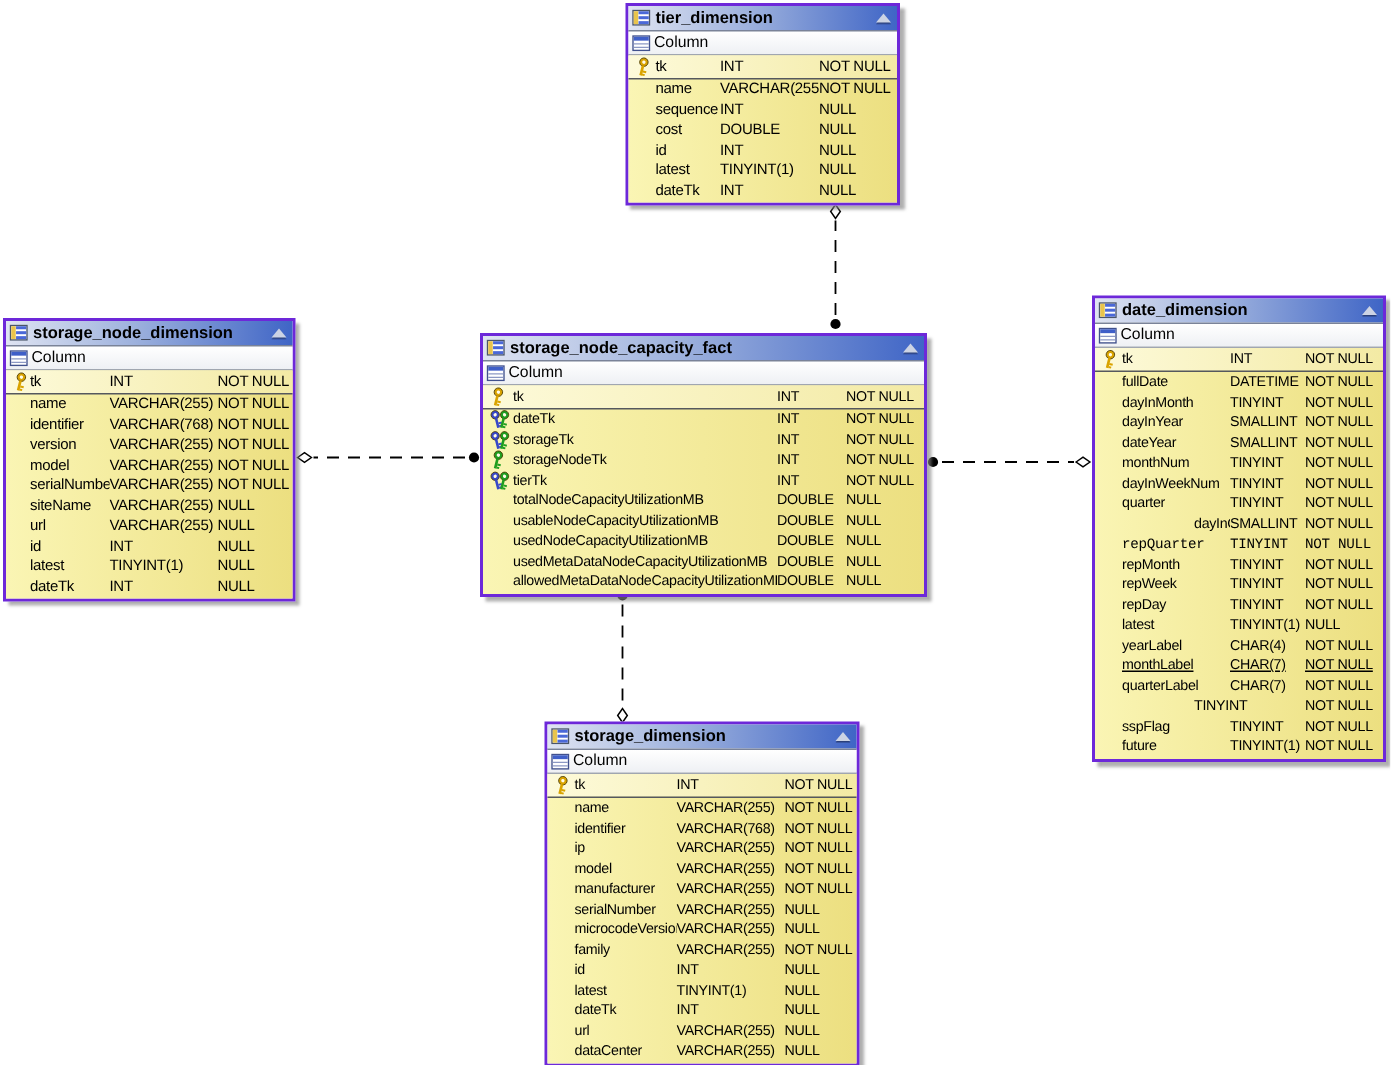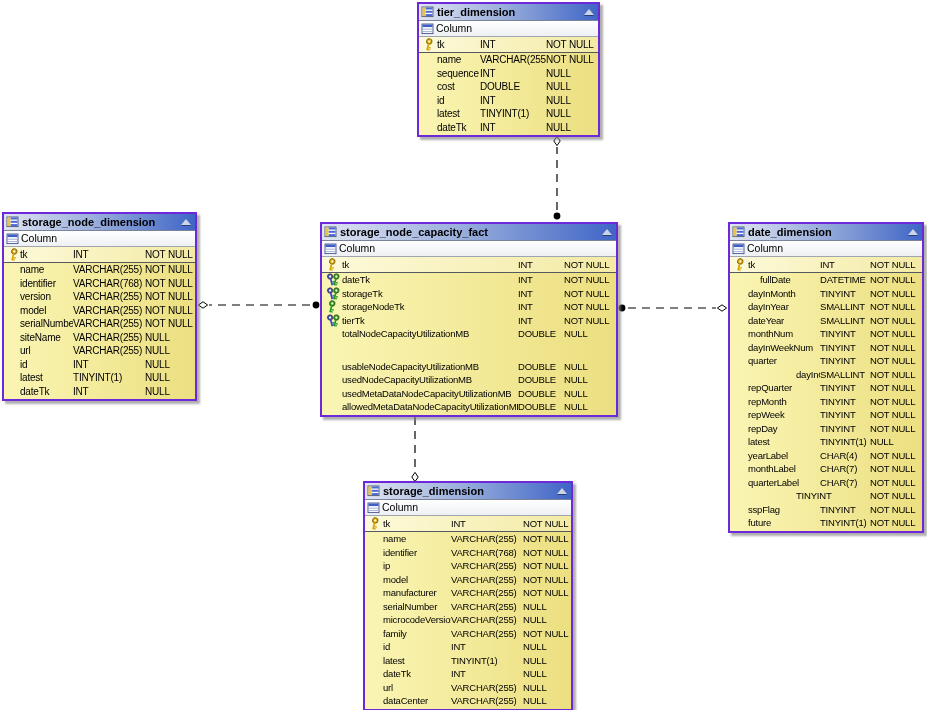--- a/index.html
+++ b/index.html
@@ -367,21 +367,21 @@
     <span class="cell name-cell">tierTk</span>
     <span class="cell type-cell">INT</span>
     <span class="cell null-cell">NOT NULL</span>
   </div>
         <div class="er-row" style="grid-template-columns: 18px 1fr 46px 52px; height: 13.5px; line-height: 13.5px;">
     <span class="cell icon-cell"></span>
     <span class="cell name-cell">totalNodeCapacityUtilizationMB</span>
     <span class="cell type-cell">DOUBLE</span>
     <span class="cell null-cell">NULL</span>
   </div>
-        <div class="er-row" style="grid-template-columns: 18px 1fr 46px 52px; height: 13.5px; line-height: 13.5px; margin-top: 19px;">
+        <div class="er-row" style="grid-template-columns: 18px 1fr 46px 52px; height: 13.5px; line-height: 13.5px;">
     <span class="cell icon-cell"></span>
     <span class="cell name-cell">usableNodeCapacityUtilizationMB</span>
     <span class="cell type-cell">DOUBLE</span>
     <span class="cell null-cell">NULL</span>
   </div>
         <div class="er-row" style="grid-template-columns: 18px 1fr 46px 52px; height: 13.5px; line-height: 13.5px;">
     <span class="cell icon-cell"></span>
     <span class="cell name-cell">usedNodeCapacityUtilizationMB</span>
     <span class="cell type-cell">DOUBLE</span>
     <span class="cell null-cell">NULL</span>
@@ -393,21 +393,21 @@
     <span class="cell null-cell">NULL</span>
   </div>
         <div class="er-row" style="grid-template-columns: 18px 1fr 46px 52px; height: 13.5px; line-height: 13.5px;">
     <span class="cell icon-cell"></span>
     <span class="cell name-cell">allowedMetaDataNodeCapacityUtilizationMB</span>
     <span class="cell type-cell">DOUBLE</span>
     <span class="cell null-cell">NULL</span>
   </div>
       </div>
   </div>
-    <div class="er-table" style="left: 728px; top: 222px; width: 196px;">
+    <div class="er-table" style="left: 728px; top: 197px; width: 196px;">
     <div class="er-header">
       <svg class="hdr-icon" viewBox="0 0 12 12">
           <use href="#table-grid-icon-shape"></use>
         </svg>
       <span class="tbl-title">date_dimension</span>
       <span class="collapse-tri"></span>
     </div>
     <div class="er-colhdr">
       <svg class="hdr-icon" viewBox="0 0 12 12">
           <use href="#column-grid-icon-shape"></use>
@@ -420,21 +420,21 @@
             <svg viewBox="0 0 12 12">
               <g style="color:#d9a300" transform="rotate(14 6 6)">
                 <use href="#key-shape"></use>
               </g>
             </svg>
           </span>
     <span class="cell name-cell">tk</span>
     <span class="cell type-cell">INT</span>
     <span class="cell null-cell">NOT NULL</span>
   </div>
-        <div class="er-row" style="grid-template-columns: 16px 1fr 50px 52px; height: 13.5px; line-height: 13.5px; padding-left: 12px;">
+        <div class="er-row" style="grid-template-columns: 16px 1fr 50px 52px; height: 13.5px; line-height: 13.5px;">
     <span class="cell icon-cell"></span>
     <span class="cell name-cell">fullDate</span>
     <span class="cell type-cell">DATETIME</span>
     <span class="cell null-cell">NOT NULL</span>
   </div>
         <div class="er-row" style="grid-template-columns: 16px 1fr 50px 52px; height: 13.5px; line-height: 13.5px;">
     <span class="cell icon-cell"></span>
     <span class="cell name-cell">dayInMonth</span>
     <span class="cell type-cell">TINYINT</span>
     <span class="cell null-cell">NOT NULL</span>
@@ -468,21 +468,21 @@
     <span class="cell name-cell">quarter</span>
     <span class="cell type-cell">TINYINT</span>
     <span class="cell null-cell">NOT NULL</span>
   </div>
         <div class="er-row" style="grid-template-columns: 16px 1fr 50px 52px; height: 13.5px; line-height: 13.5px; margin-left: 48px;">
     <span class="cell icon-cell"></span>
     <span class="cell name-cell">dayInQuarter</span>
     <span class="cell type-cell">SMALLINT</span>
     <span class="cell null-cell">NOT NULL</span>
   </div>
-        <div class="er-row" style="grid-template-columns: 16px 1fr 50px 52px; height: 13.5px; line-height: 13.5px;">
+        <div class="er-row" style="grid-template-columns: 16px 1fr 50px 52px; height: 13.5px; line-height: 13.5px; font-family: Liberation Mono, monospace;">
     <span class="cell icon-cell"></span>
     <span class="cell name-cell">repQuarter</span>
     <span class="cell type-cell">TINYINT</span>
     <span class="cell null-cell">NOT NULL</span>
   </div>
         <div class="er-row" style="grid-template-columns: 16px 1fr 50px 52px; height: 13.5px; line-height: 13.5px;">
     <span class="cell icon-cell"></span>
     <span class="cell name-cell">repMonth</span>
     <span class="cell type-cell">TINYINT</span>
     <span class="cell null-cell">NOT NULL</span>
@@ -504,21 +504,21 @@
     <span class="cell name-cell">latest</span>
     <span class="cell type-cell">TINYINT(1)</span>
     <span class="cell null-cell">NULL</span>
   </div>
         <div class="er-row" style="grid-template-columns: 16px 1fr 50px 52px; height: 13.5px; line-height: 13.5px;">
     <span class="cell icon-cell"></span>
     <span class="cell name-cell">yearLabel</span>
     <span class="cell type-cell">CHAR(4)</span>
     <span class="cell null-cell">NOT NULL</span>
   </div>
-        <div class="er-row" style="grid-template-columns: 16px 1fr 50px 52px; height: 13.5px; line-height: 13.5px;">
+        <div class="er-row" style="grid-template-columns: 16px 1fr 50px 52px; height: 13.5px; line-height: 13.5px; text-decoration: underline;">
     <span class="cell icon-cell"></span>
     <span class="cell name-cell">monthLabel</span>
     <span class="cell type-cell">CHAR(7)</span>
     <span class="cell null-cell">NOT NULL</span>
   </div>
         <div class="er-row" style="grid-template-columns: 16px 1fr 50px 52px; height: 13.5px; line-height: 13.5px;">
     <span class="cell icon-cell"></span>
     <span class="cell name-cell">quarterLabel</span>
     <span class="cell type-cell">CHAR(7)</span>
     <span class="cell null-cell">NOT NULL</span>

